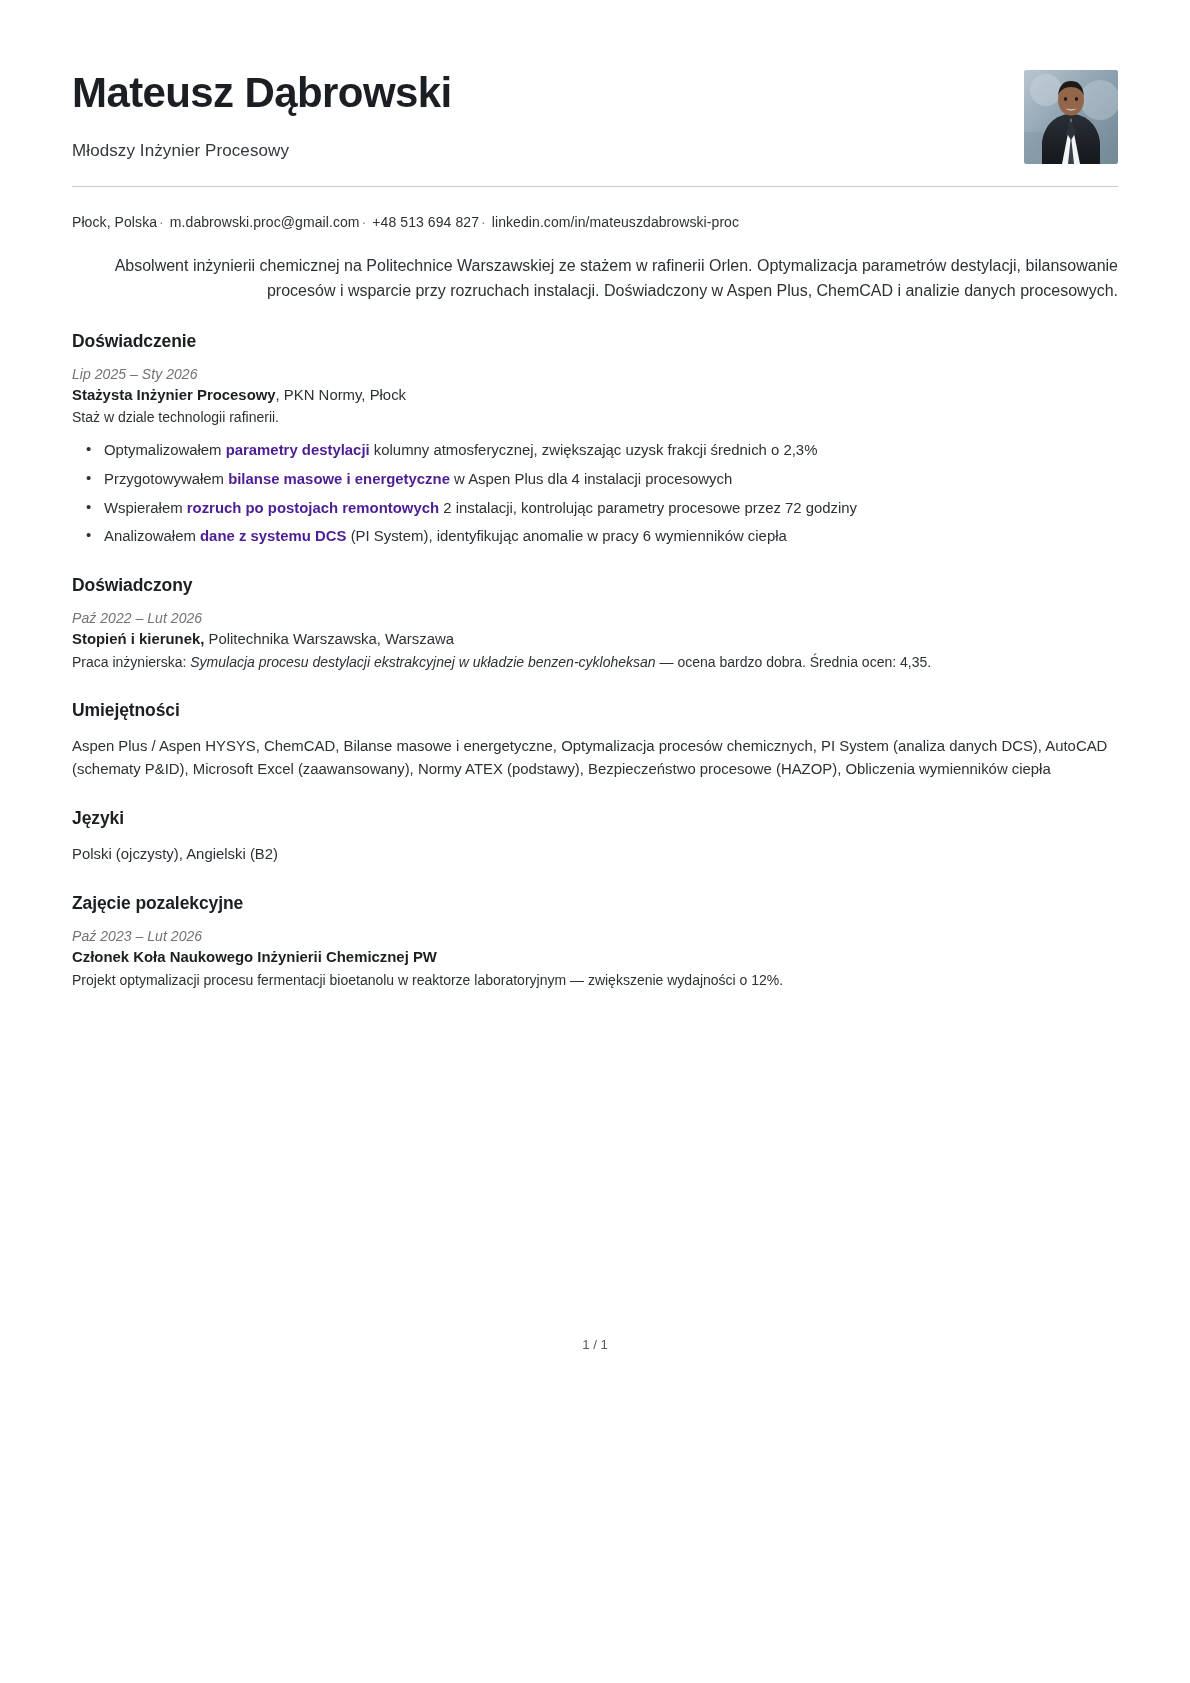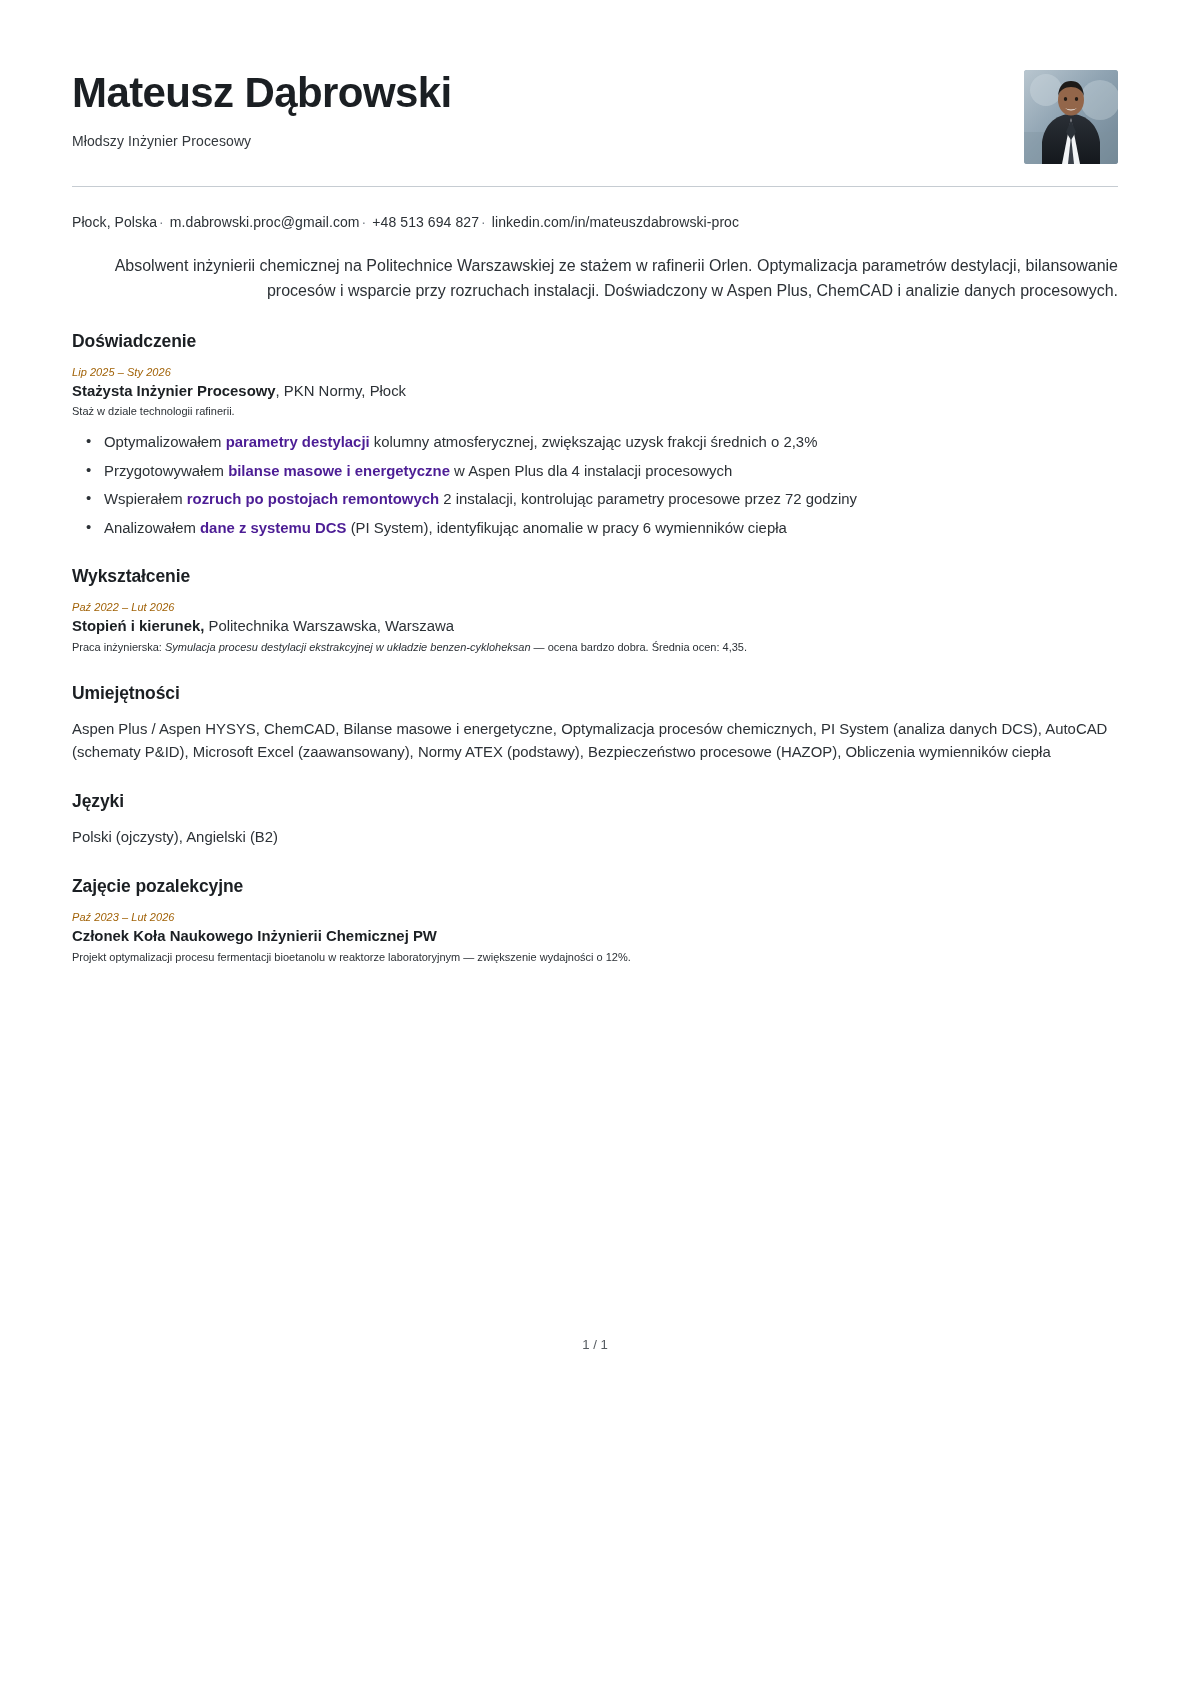--- a/index.html
+++ b/index.html
@@ -34,24 +34,24 @@
   .header-text { padding-top: 4px; }
   .name {
     font-size: 42px;
     font-weight: 700;
     letter-spacing: -0.6px;
     line-height: 1.08;
     color: #1b1f23;
     margin: 0;
   }
   .job-title {
-    font-size: 14px;
+    font-size: 17px;
     font-weight: 400;
     color: #33383d;
-    margin-top: 18px;
+    margin-top: 26px;
     letter-spacing: 0.1px;
   }
   .photo {
     width: 94px;
     height: 94px;
     flex: 0 0 94px;
     border-radius: 3px;
     overflow: hidden;
     position: relative;
     background: #9badb9;
@@ -85,34 +85,34 @@
   
   .section { margin-top: 27px; }
   .section-title {
     font-size: 17.5px;
     font-weight: 700;
     color: #1b1f23;
     letter-spacing: -0.1px;
     margin: 0 0 14px 0;
   }
   .entry-date {
-    font-size: 11px;
+    font-size: 14px;
     font-style: italic;
-    color: #a16207;
+    color: #737373;
     margin-bottom: 3px;
     letter-spacing: 0.05px;
   }
   .entry-head {
     font-size: 14.9px;
     color: #2c3136;
     line-height: 1.46;
   }
   .entry-head b { font-weight: 700; color: #1b1f23; }
   .entry-sub {
-    font-size: 11px;
+    font-size: 14px;
     color: #2c3136;
     line-height: 1.5;
     margin-top: 1px;
   }
   .entry-sub i { font-style: italic; }
 
   ul.bullets {
     margin: 11px 0 0 0;
     padding-left: 32px;
     list-style: none;
@@ -211,21 +211,21 @@
       <ul class="bullets">
         <li><span>Optymalizowałem </span><b>parametry destylacji</b><span> kolumny atmosferycznej, zwiększając uzysk frakcji średnich o 2,3%</span></li>
         <li><span>Przygotowywałem </span><b>bilanse masowe i energetyczne</b><span> w Aspen Plus dla 4 instalacji procesowych</span></li>
         <li><span>Wspierałem </span><b>rozruch po postojach remontowych</b><span> 2 instalacji, kontrolując parametry procesowe przez 72 godziny</span></li>
         <li><span>Analizowałem </span><b>dane z systemu DCS</b><span> (PI System), identyfikując anomalie w pracy 6 wymienników ciepła</span></li>
       </ul>
     </div>
   </div>
 
   <div class="section">
-    <h2 class="section-title">Wykształcenie</h2>
+    <h2 class="section-title">Doświadczony</h2>
     <div>
       <div class="entry-date">Paź 2022 – Lut 2026</div>
       <div class="entry-head"><b>Stopień i kierunek,</b><span> Politechnika Warszawska, Warszawa</span></div>
       <div class="entry-sub"><span>Praca inżynierska: </span><i>Symulacja procesu destylacji ekstrakcyjnej w układzie benzen-cykloheksan</i><span> — ocena bardzo dobra. Średnia ocen: 4,35.</span></div>
     </div>
   </div>
 
   <div class="section">
     <h2 class="section-title">Umiejętności</h2>
     <div class="para">Aspen Plus / Aspen HYSYS, ChemCAD, Bilanse masowe i energetyczne, Optymalizacja procesów chemicznych, PI System (analiza danych DCS), AutoCAD (schematy P&amp;ID), Microsoft Excel (zaawansowany), Normy ATEX (podstawy), Bezpieczeństwo procesowe (HAZOP), Obliczenia wymienników ciepła</div>

